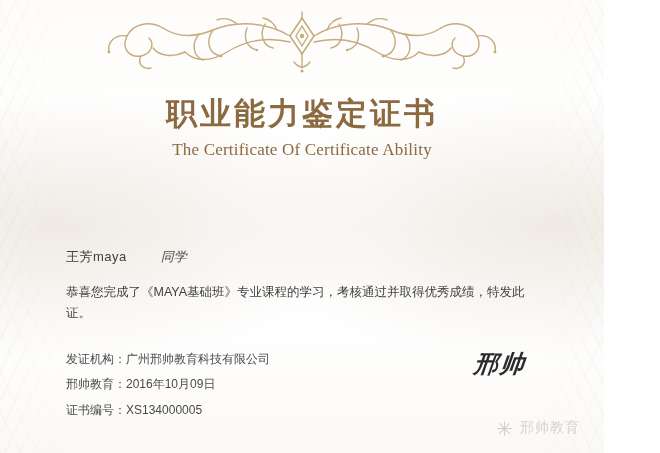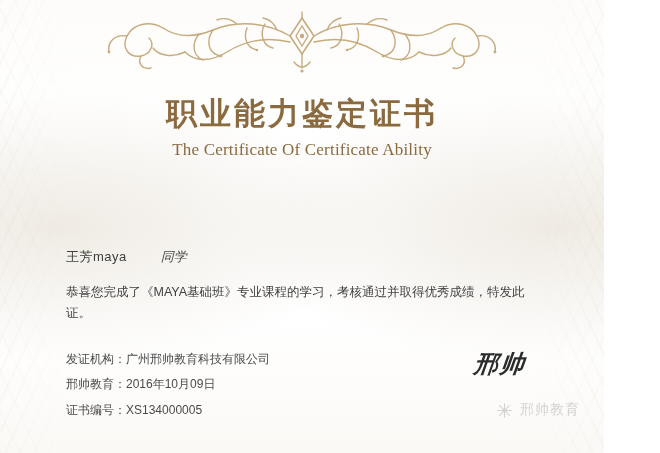--- a/index.html
+++ b/index.html
@@ -139,21 +139,21 @@
     color: #2b2b2b;
     font-style: italic;
     font-weight: bold;
     letter-spacing: 2px;
     transform: skewX(-6deg);
   }
 
   .watermark {
     position: absolute;
     right: 24px;
-    bottom: 34px;
+    bottom: 16px;
     display: flex;
     align-items: center;
     gap: 7px;
     opacity: 0.42;
   }
   .watermark-logo {
     width: 17px;
     height: 17px;
   }
   .watermark-text {

